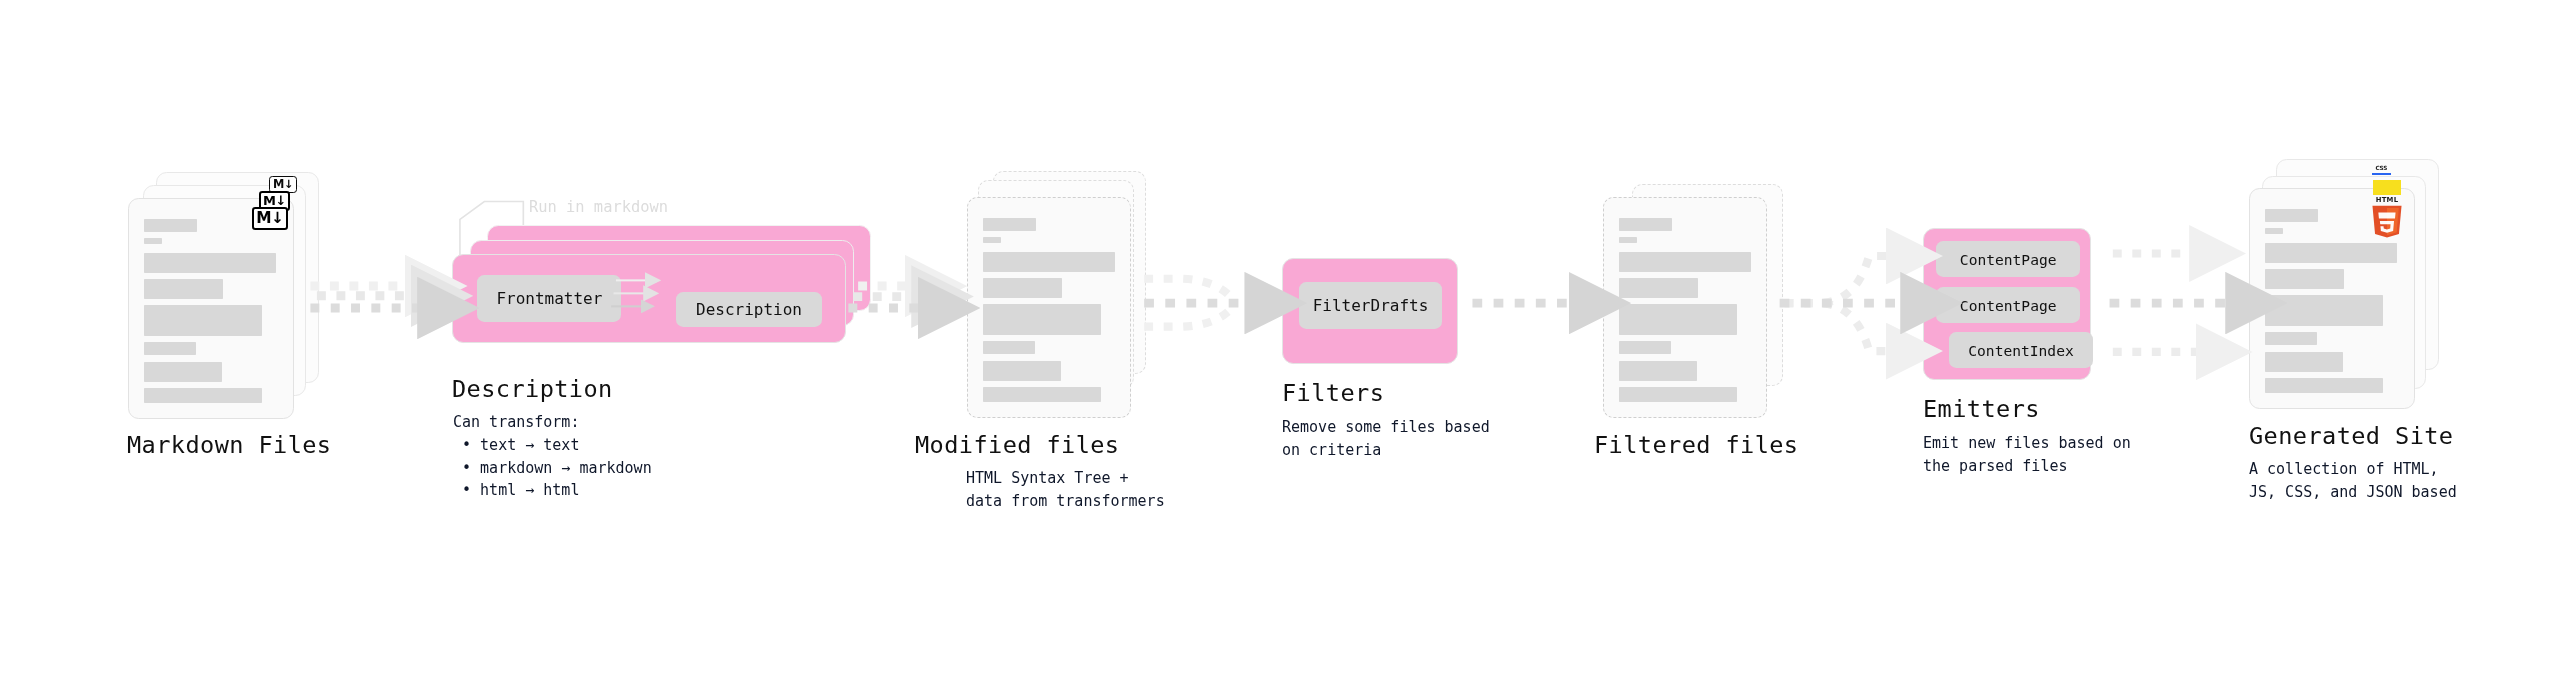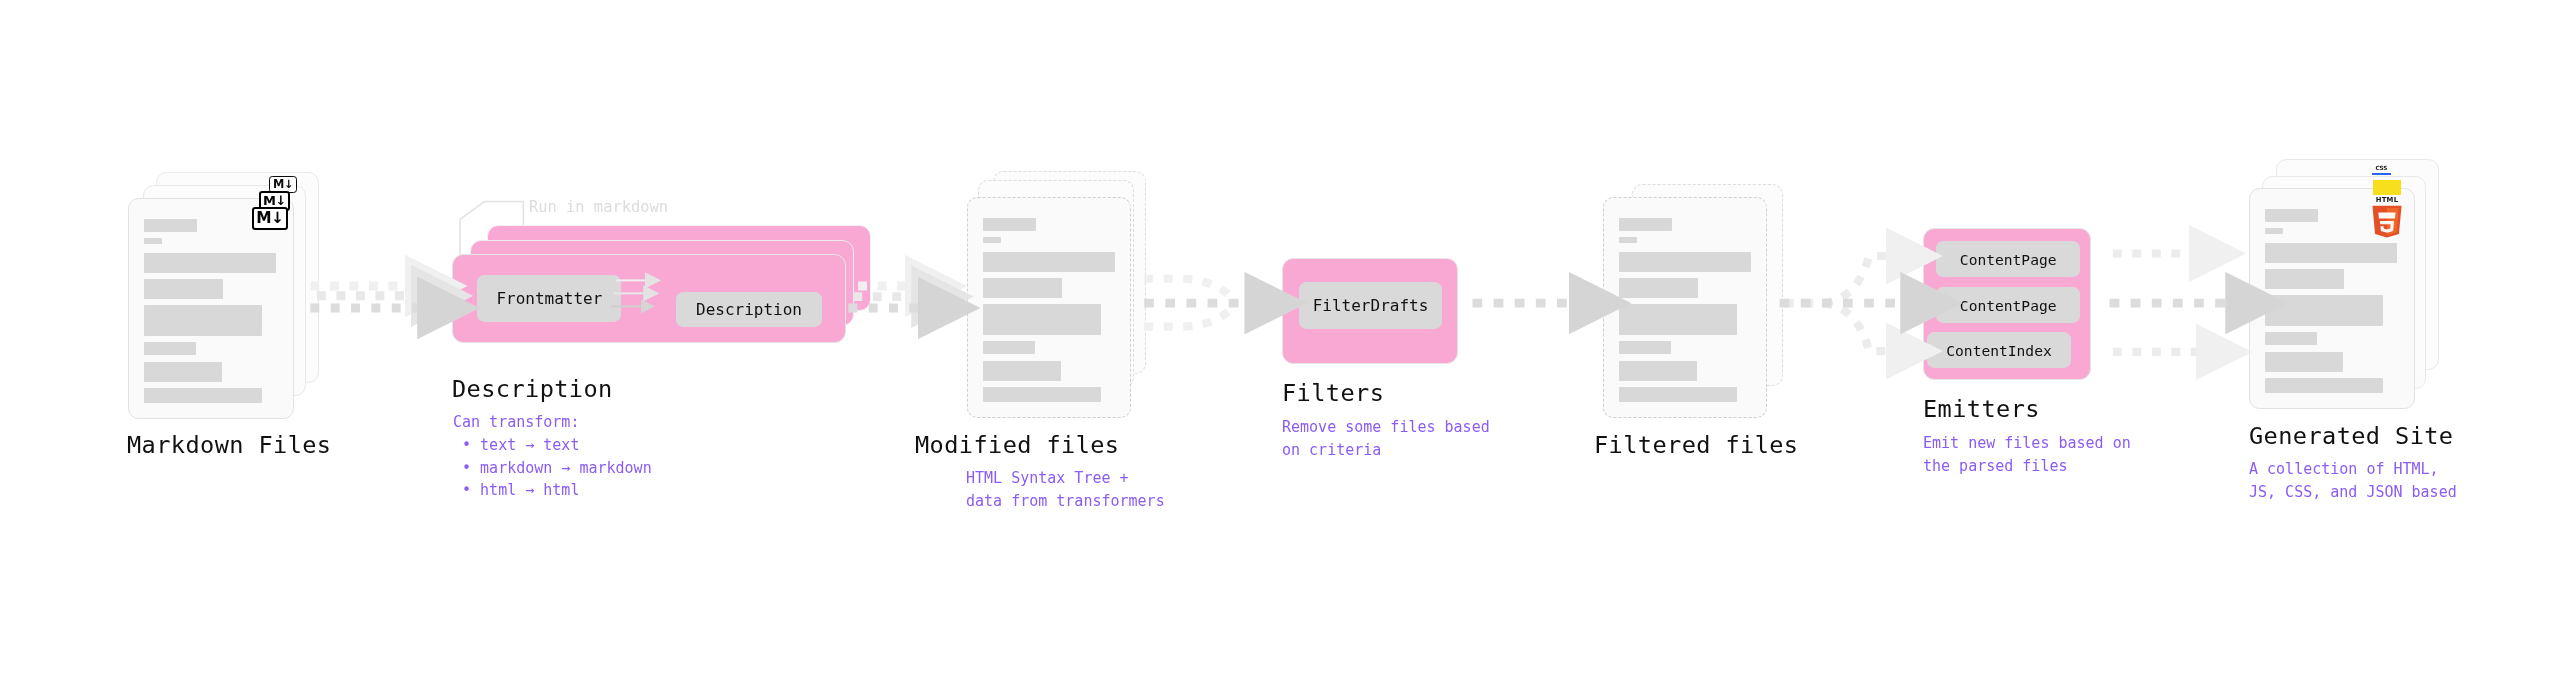--- a/index.html
+++ b/index.html
@@ -26,21 +26,21 @@
     font-weight: 400;
     color: #111111;
     letter-spacing: 0.4px;
     white-space: nowrap;
   }
   .stage-desc {
     position: absolute;
     font-family: "DejaVu Sans Mono", "Liberation Mono", monospace;
     font-size: 15px;
     line-height: 1.52;
-    color: #8b5cf6;
+    color: #0f172a;
     white-space: pre;
   }
 
   
   .filecard {
     position: absolute;
     background: #fafafa;
     border: 1.3px solid #e2e2e2;
     border-radius: 10.6px;
   }
@@ -241,21 +241,21 @@
       <div class="bar" style="left:14.6px; top:163px; width:78px; height:19.5px;"></div>
       <div class="bar" style="left:14.6px; top:189px; width:118px; height:14.6px;"></div>
     </div>
     <div class="stage-title" style="left:1594px; top:431px;">Filtered files</div>
   </div>
 
   <div>
     <div class="groupbox" style="left:1923px; top:228px; width:168px; height:152px;">
       <div class="pill" style="left:12.2px; top:12.2px; width:144px; height:36px; font-size:14.6px;">ContentPage</div>
       <div class="pill" style="left:12.2px; top:58px; width:144px; height:36px; font-size:14.6px;">ContentPage</div>
-      <div class="pill" style="left:3px; top:103px; width:144px; height:36px; font-size:14.6px;">ContentIndex</div>
+      <div class="pill" style="left:25px; top:103px; width:144px; height:36px; font-size:14.6px;">ContentIndex</div>
     </div>
     <div class="stage-title" style="left:1923px; top:395px;">Emitters</div>
     <div class="stage-desc" style="left:1923px; top:432px;">Emit new files based on
 the parsed files</div>
   </div>
 
   <div>
     <div class="filecard ghost" style="left:2276px; top:159px; width:163px; height:211px;"></div>
     <div class="filecard ghost" style="left:2262px; top:176px; width:164px; height:213px;"></div>
     <div class="filecard" style="left:2249px; top:188px; width:166px; height:221px;">

